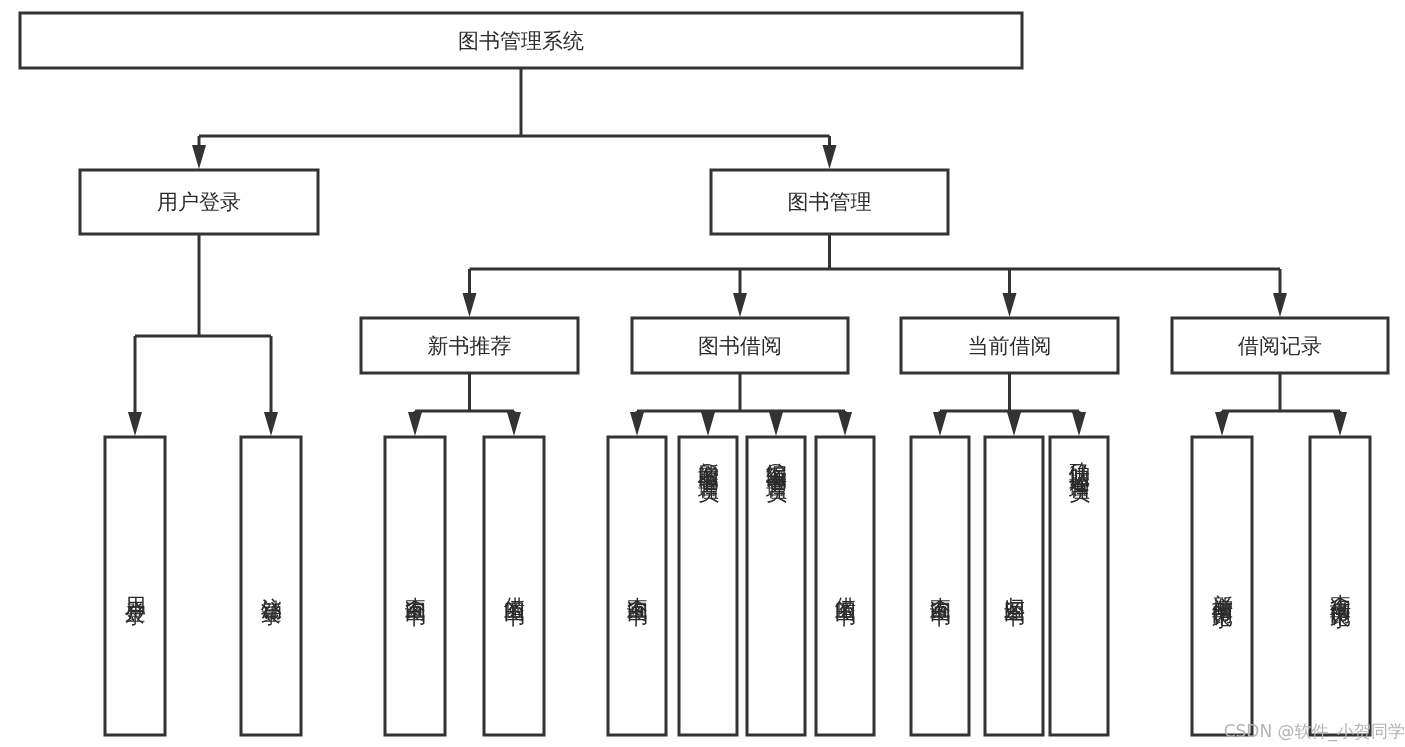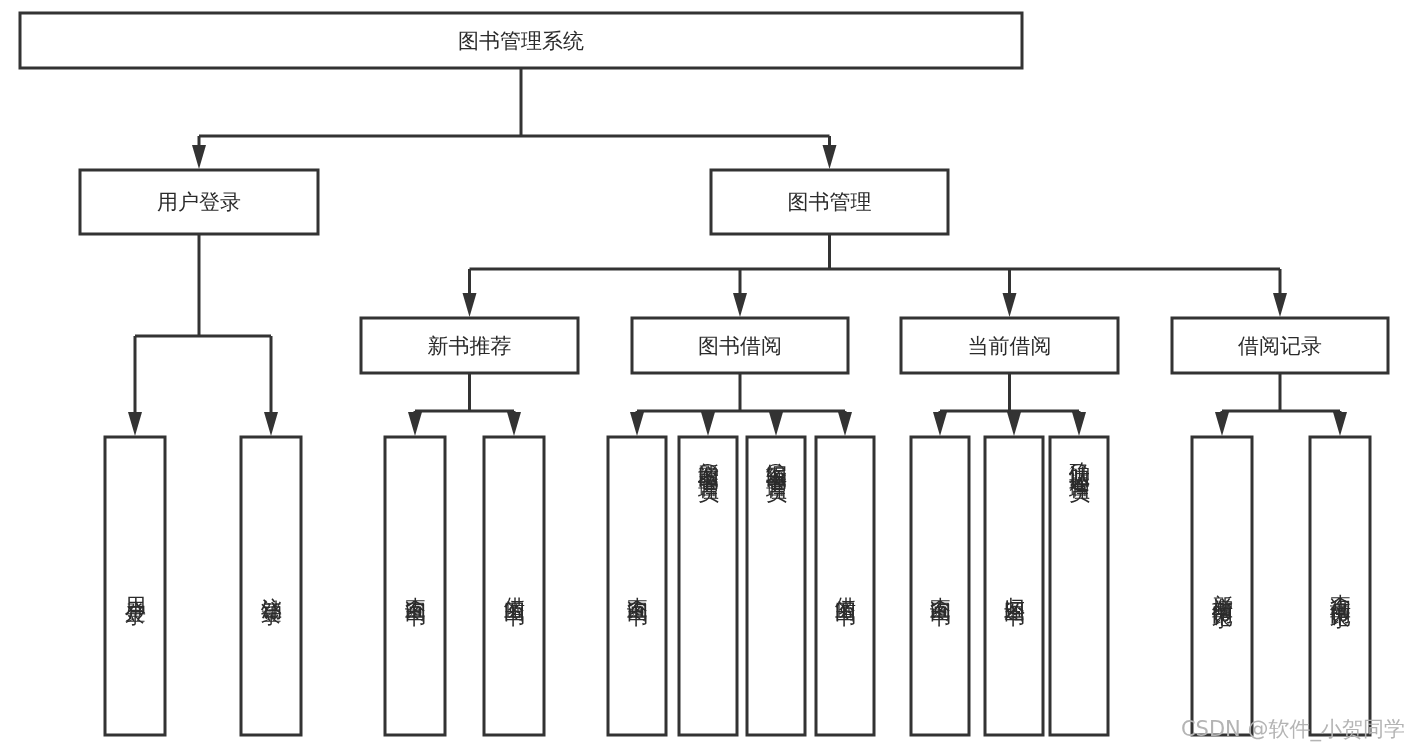--- a/index.html
+++ b/index.html
@@ -65,21 +65,21 @@
     color: #2b2b2b;
     letter-spacing: 3px;
     line-height: 1;
     white-space: nowrap;
   }
   .watermark {
     position: absolute;
     right: 8px;
     bottom: 4px;
     font-family: "DejaVu Sans", "Liberation Sans", sans-serif;
-    font-size: 21px;
+    font-size: 17px;
     color: #b4b4b4;
     white-space: nowrap;
     user-select: none;
   }
 </style>
 </head>
 <body>
 
 <div id="diagram-root">
 

